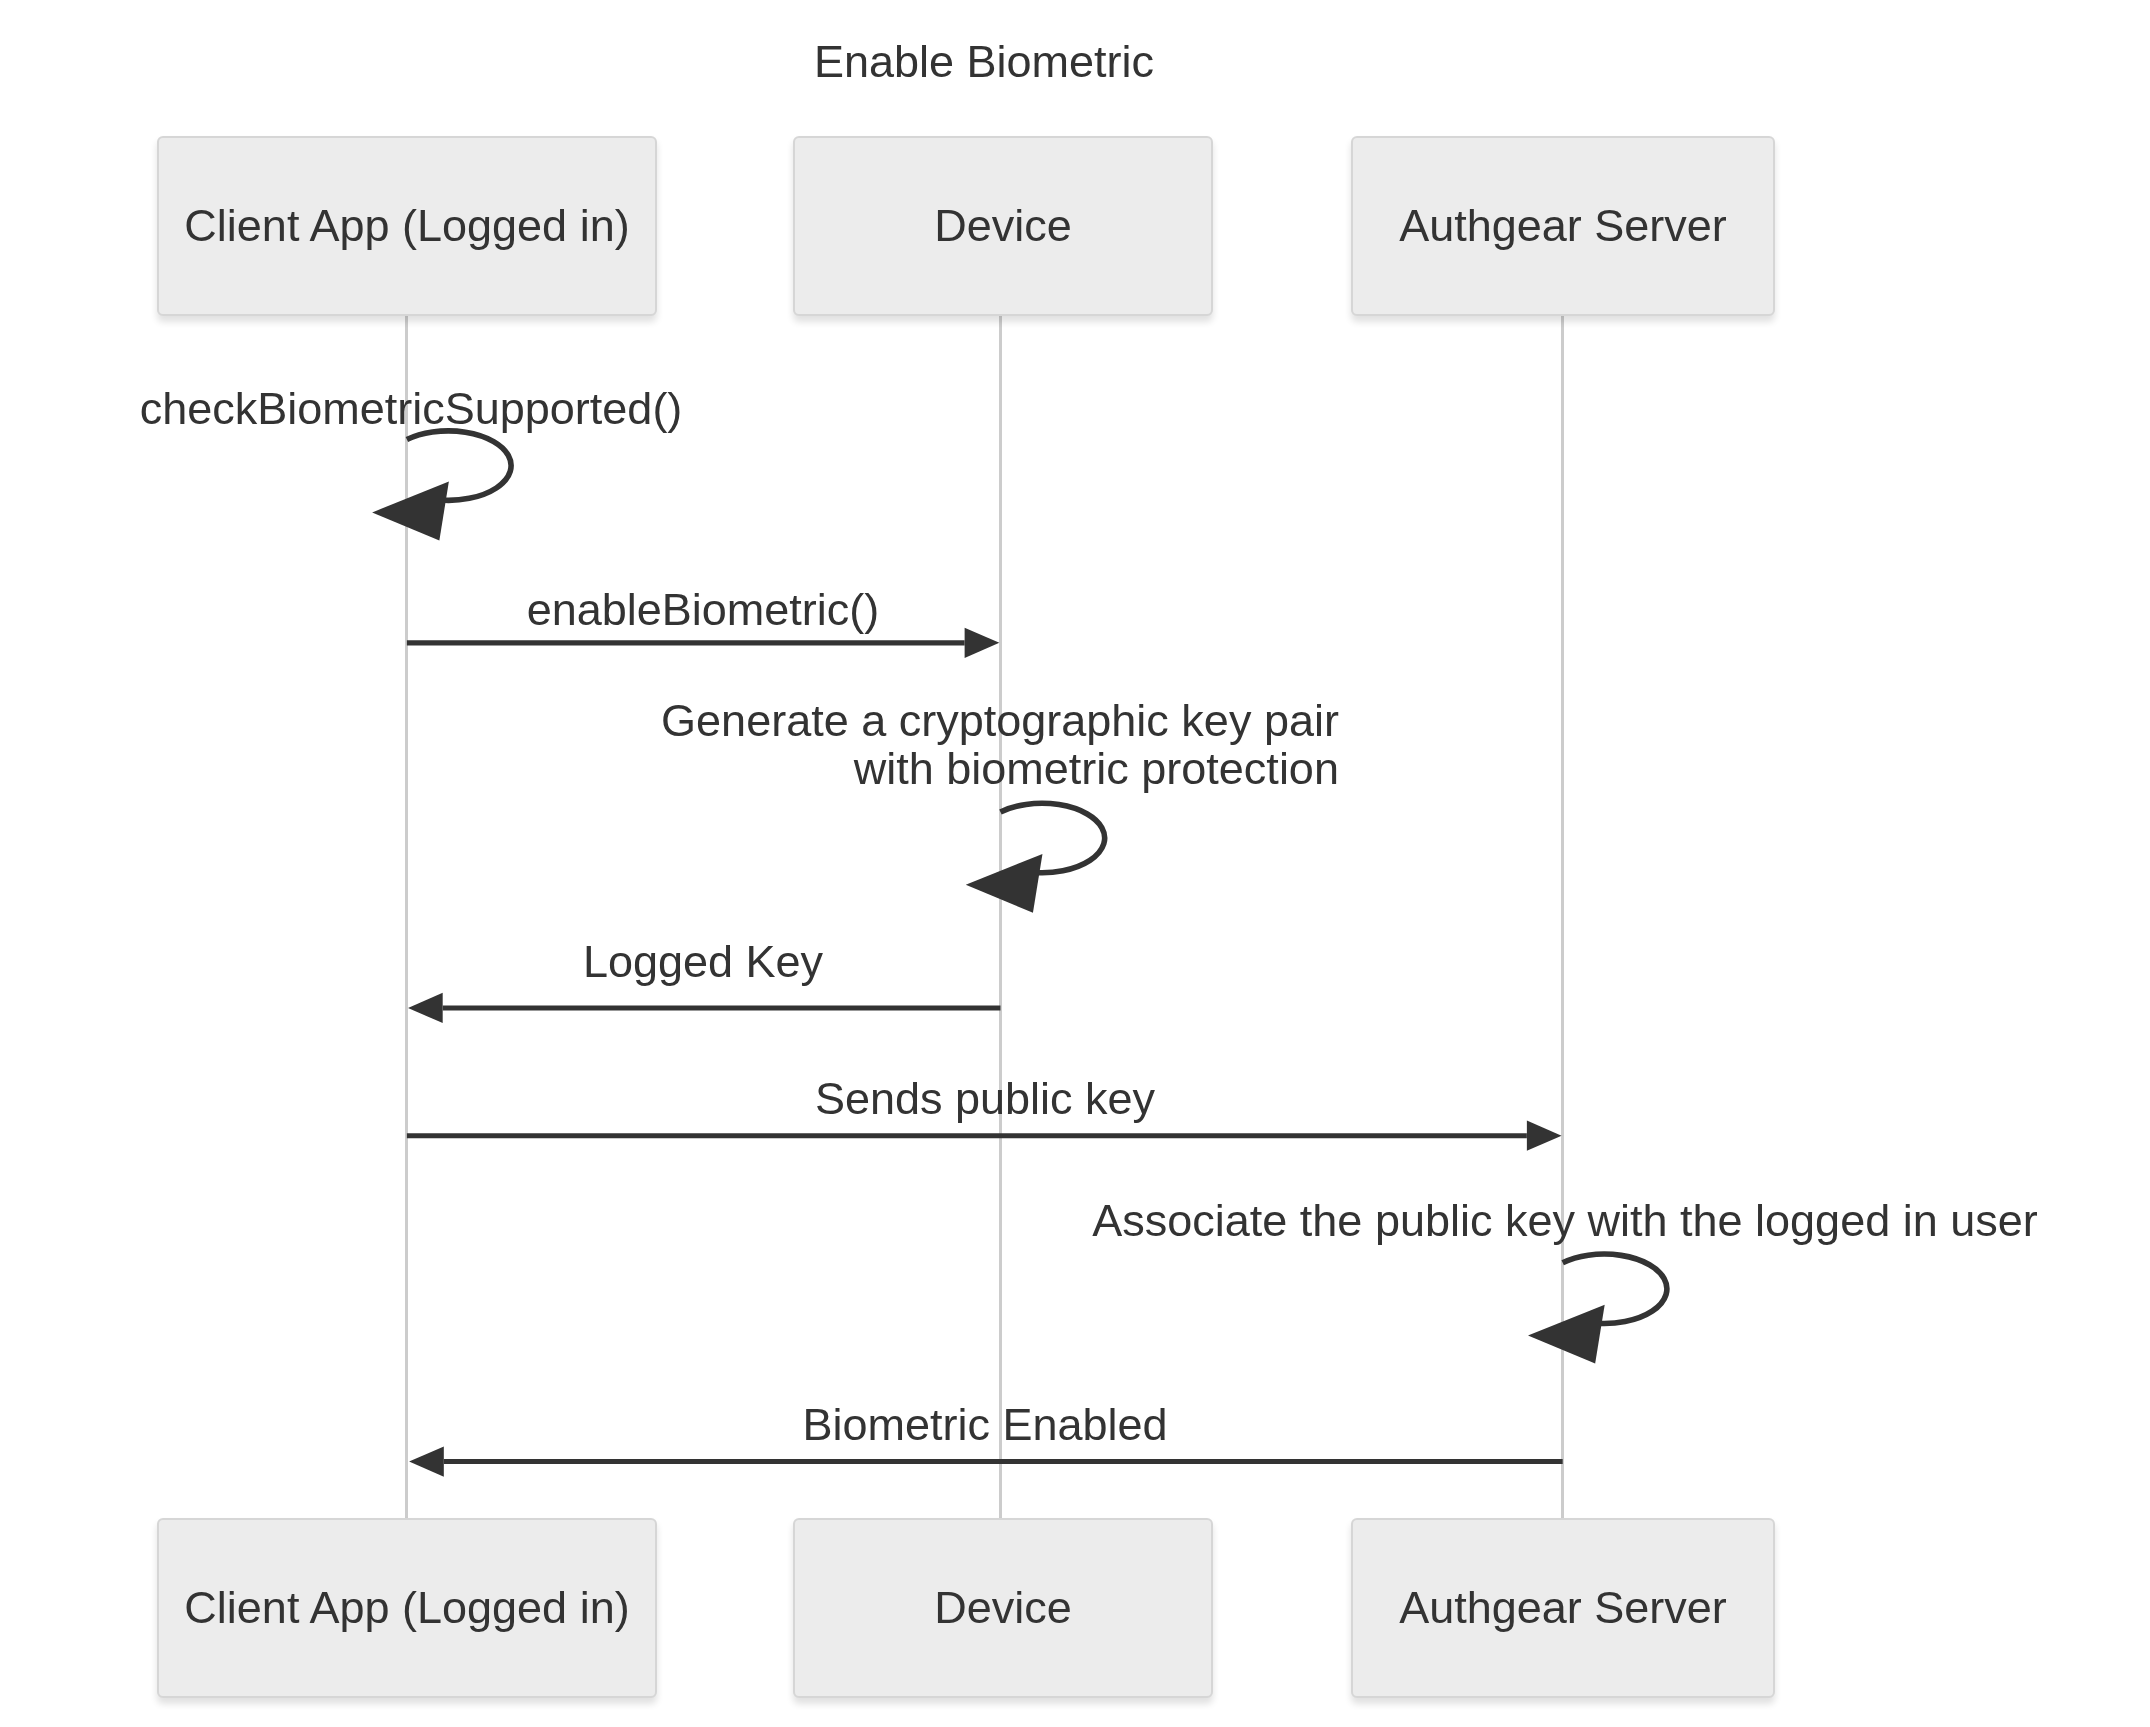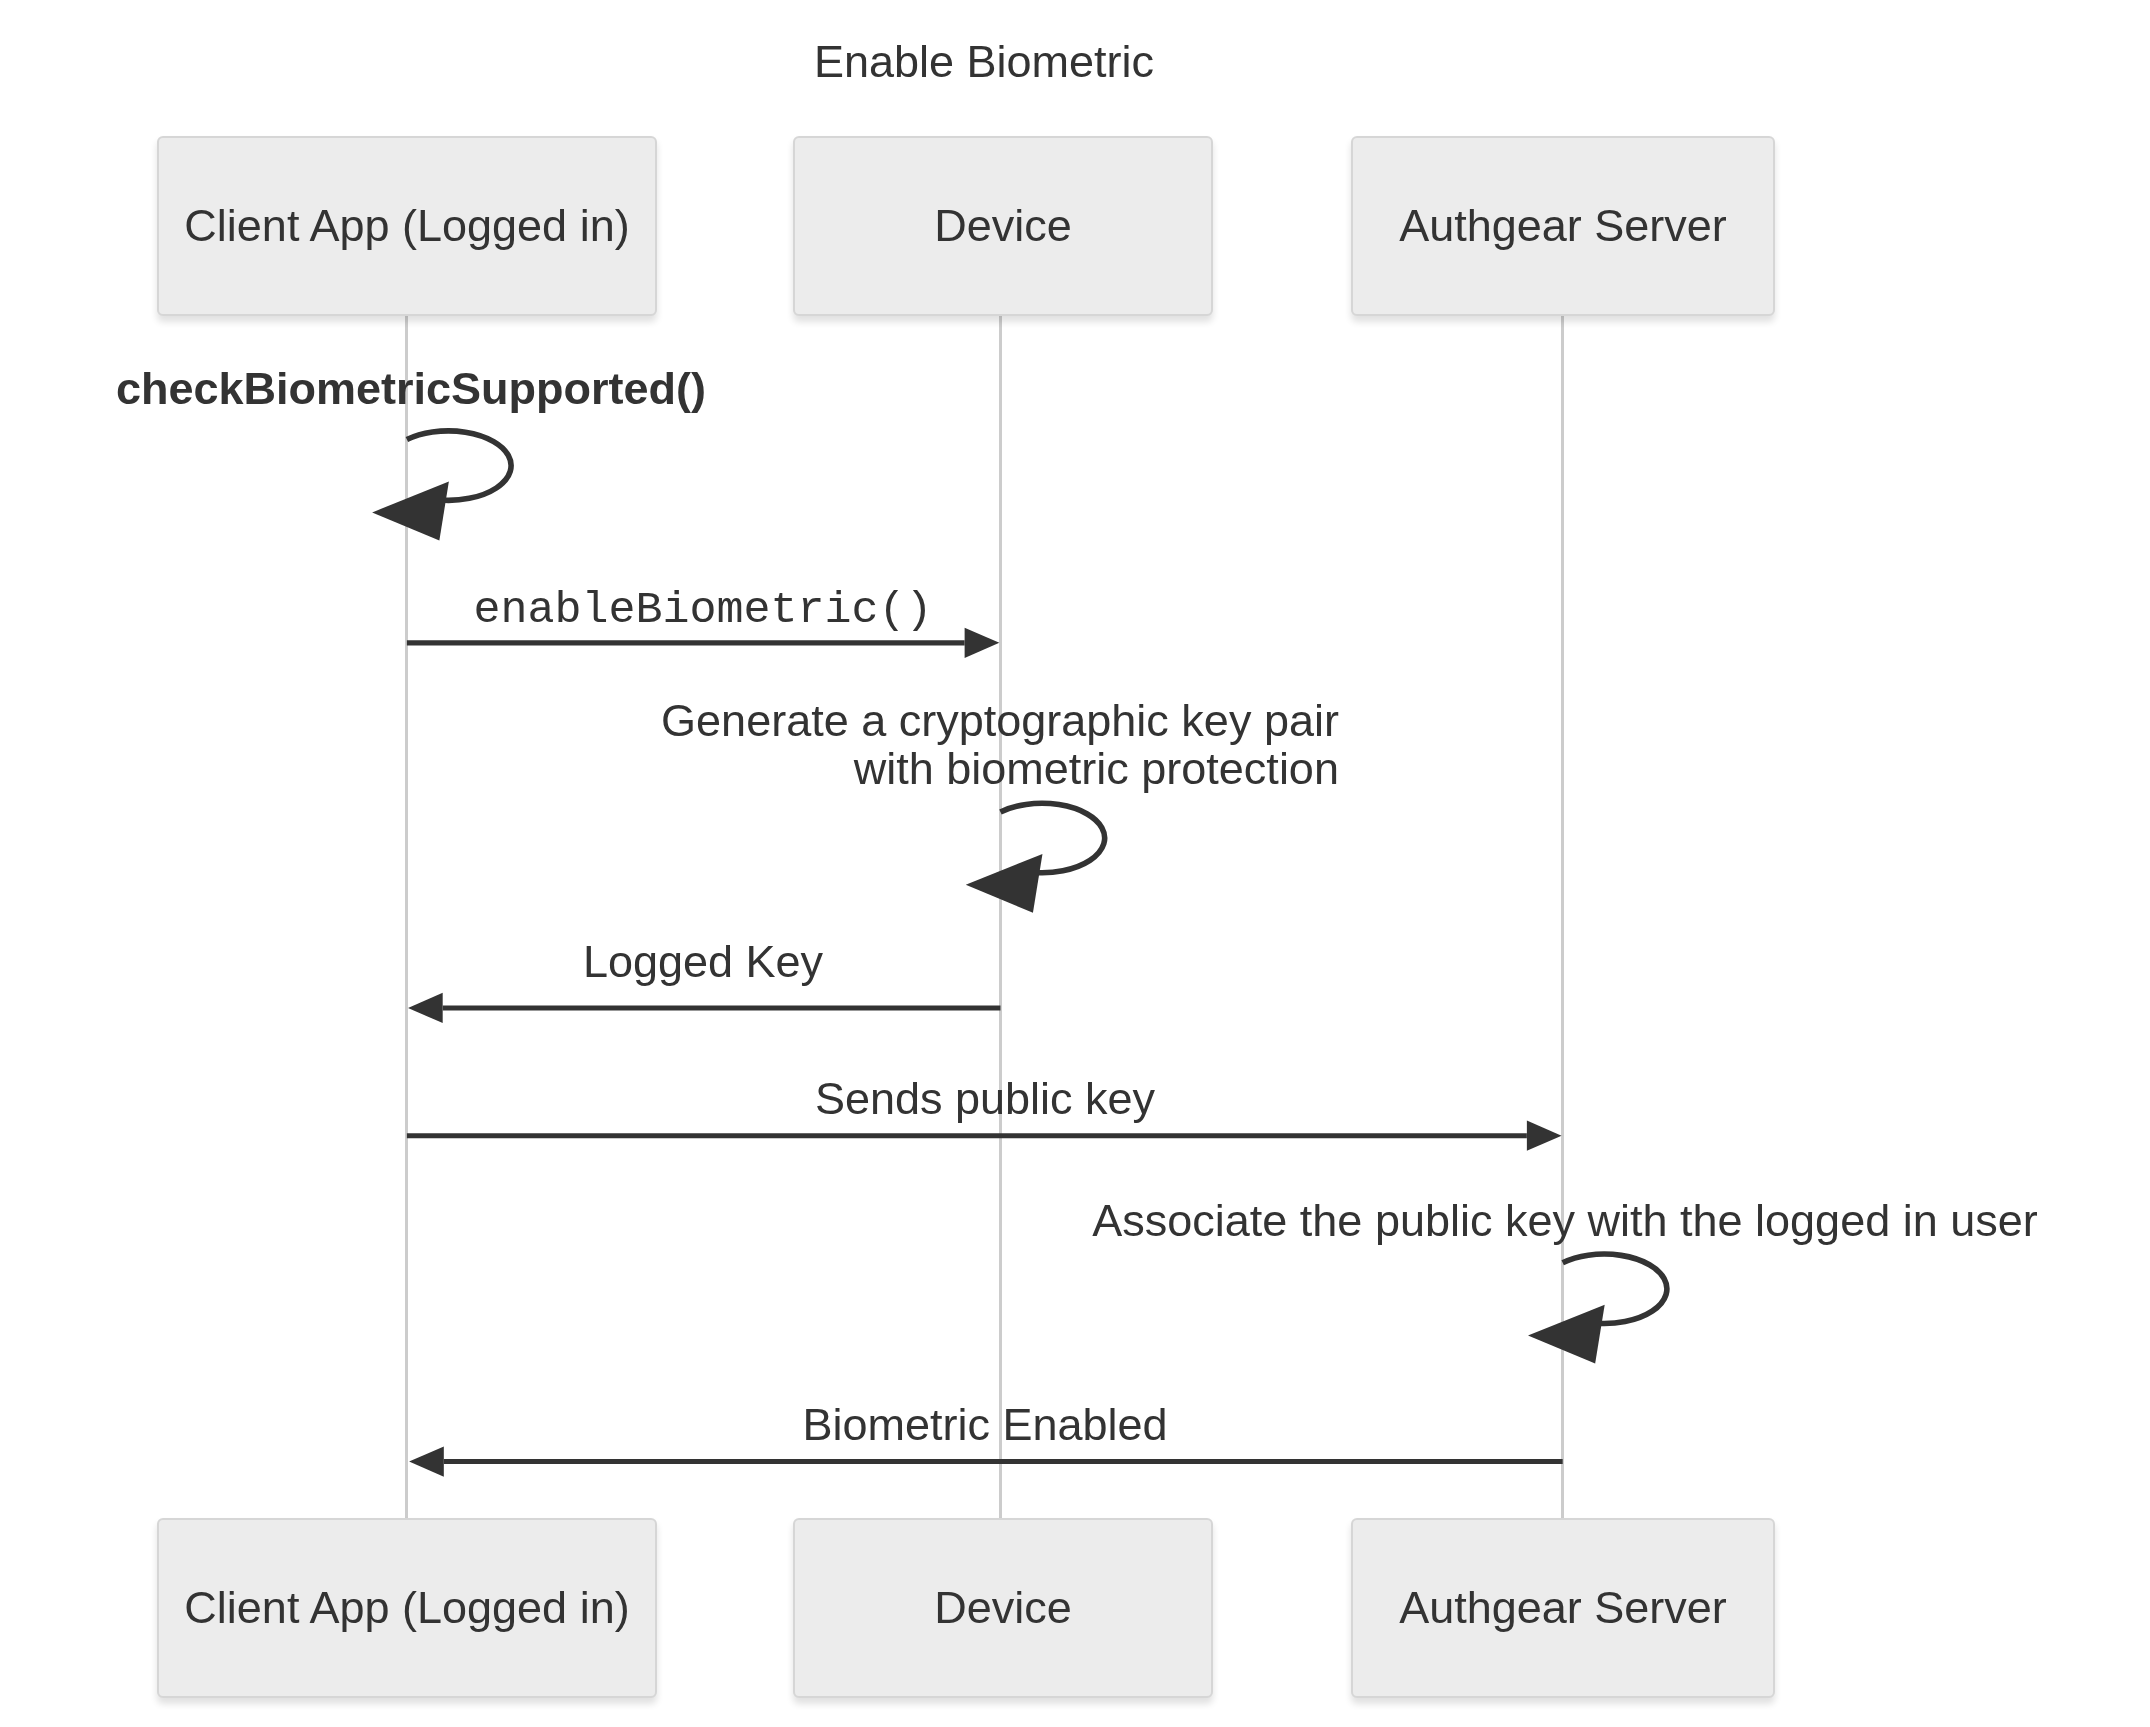--- a/index.html
+++ b/index.html
@@ -95,23 +95,23 @@
   <div class="actor" style="left: 157px; top: 136px; width: 500px;">
     <span>Client App (Logged in)</span>
   </div>
   <div class="actor" style="left: 793px; top: 136px; width: 420px;">
     <span>Device</span>
   </div>
   <div class="actor" style="left: 1351px; top: 136px; width: 424px;">
     <span>Authgear Server</span>
   </div>
 
-  <div class="msg" style="left: 411px; top: 389px; font-weight: bold;">checkBiometricSupported()</div>
+  <div class="msg" style="left: 411px; top: 409px;">checkBiometricSupported()</div>
 
-  <div class="msg" style="left: 703px; top: 610px; font-family: Liberation Mono, monospace;">enableBiometric()</div>
+  <div class="msg" style="left: 703px; top: 610px;">enableBiometric()</div>
 
   <div class="msg two-line" style="left: 1000px; top: 745px;">
     <div>Generate a cryptographic key pair</div>
     <div>with biometric protection</div>
   </div>
 
   <div class="msg" style="left: 703px; top: 962px;">Logged Key</div>
 
   <div class="msg" style="left: 985px; top: 1099px;">Sends public key</div>
 

